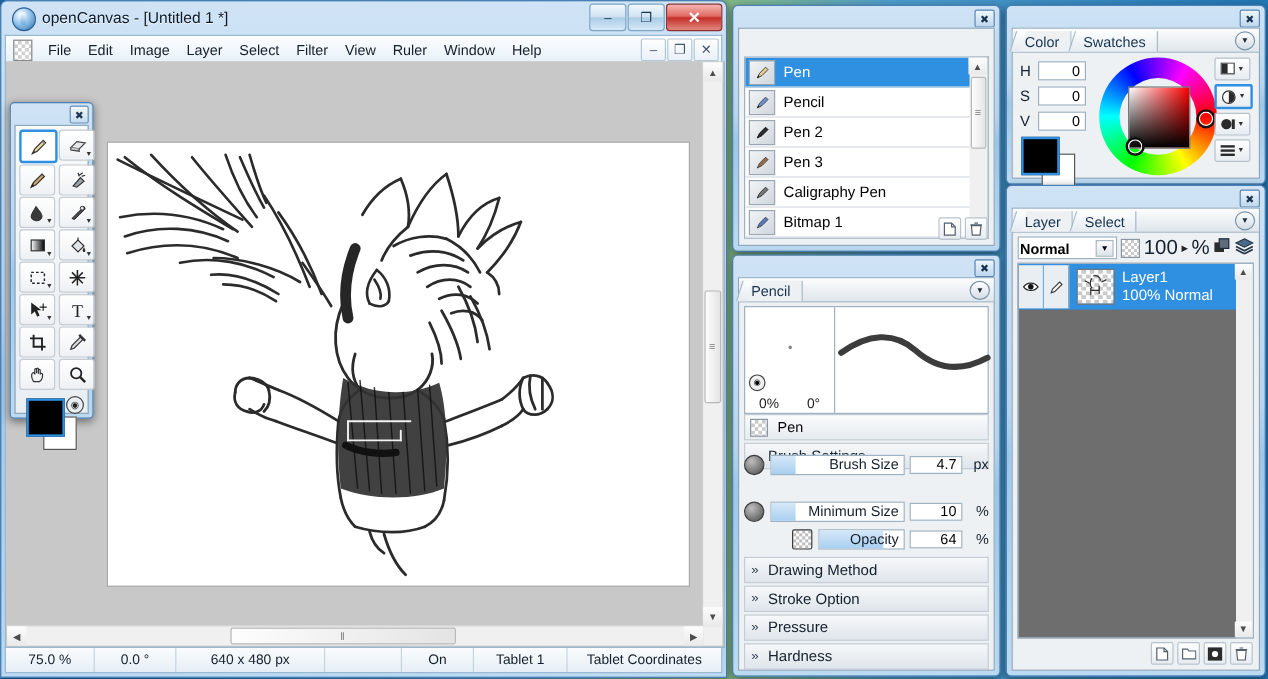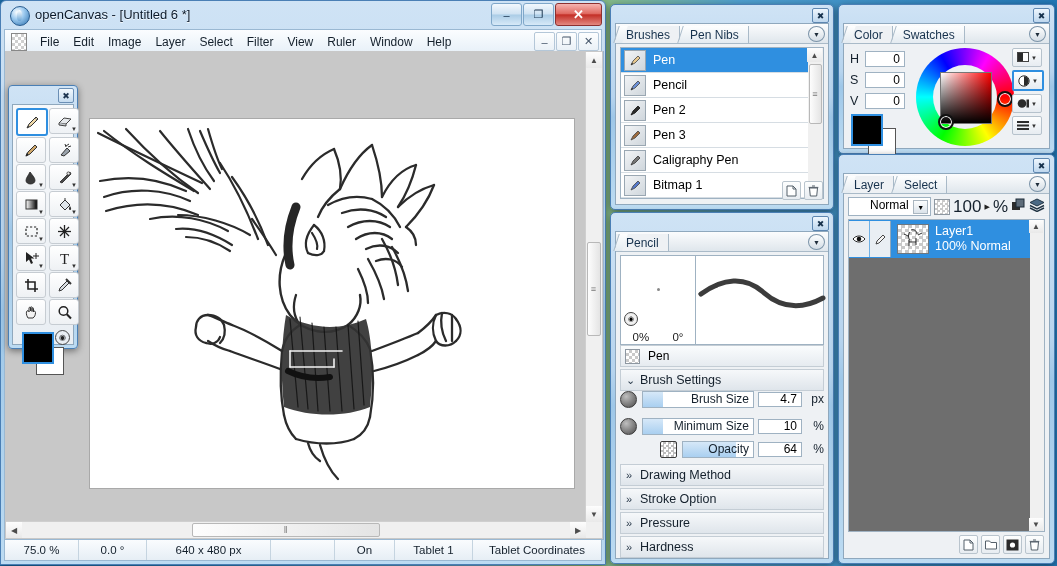--- a/index.html
+++ b/index.html
@@ -217,41 +217,41 @@
      linear-gradient(90deg,#fff 0%,#ff0000 100%);border:1px solid #777;}
   .marker{position:absolute;width:12px;height:12px;border-radius:50%;border:2px solid #111;background:transparent;box-shadow:0 0 0 1px #fff inset;}
   .cmodes{position:absolute;right:5px;top:24px;display:flex;flex-direction:column;gap:3px;}
   .cmode{width:28px;height:17px;border:1px solid #b6c2cc;border-radius:2px;
     background:linear-gradient(180deg,#fdfefe,#e7ecf1);display:flex;align-items:center;justify-content:center;gap:1px;}
   .cmode.sel{border:2px solid #2f8fe0;}
 
   
   #pLayer{left:838px;top:154px;width:215px;height:408px;}
   .lrow-top{position:absolute;left:4px;top:23px;right:4px;height:19px;display:flex;align-items:center;gap:3px;}
-  .lselect{flex:1;height:17px;background:#fff;border:1px solid #9fb2c2;display:flex;align-items:flex-start;padding-left:21px;font-size:12px;position:relative;}
+  .lselect{flex:1;height:17px;background:#fff;border:1px solid #9fb2c2;display:flex;align-items:flex-end;padding-left:1px;font-size:12px;position:relative;font-weight:bold;}
   .lselect .caret{position:absolute;right:2px;top:2px;width:13px;height:12px;background:linear-gradient(180deg,#fdfefe,#dbe3ea);border:1px solid #aab6c0;font-size:7px;display:flex;align-items:center;justify-content:center;}
   .lchk{width:14px;height:14px;background:repeating-conic-gradient(#c9c9c9 0% 25%,#fff 0% 50%) 0 0/5px 5px;border:1px solid #8d97a1;}
   .lop{font-size:17px;color:#14202c;}
   .llist{position:absolute;left:4px;top:45px;right:4px;bottom:26px;background:#6e6e6e;border:1px solid #9fb2c2;overflow:hidden;}
   .lyr{height:38px;display:flex;align-items:center;background:#2f8fe0;color:#fff;}
   .lvis{width:20px;height:36px;border-right:1px solid #6fb0e4;display:flex;align-items:center;justify-content:center;background:#e9eef3;color:#222;}
   .llock{width:20px;height:36px;border-right:1px solid #8fa8bd;display:flex;align-items:center;justify-content:center;background:#e9eef3;color:#222;}
   .lthumb{width:30px;height:28px;margin:0 6px;background:repeating-conic-gradient(#c9c9c9 0% 25%,#fff 0% 50%) 0 0/7px 7px;border:1px solid #6d7780;}
   .lname{font-size:12.5px;line-height:15px;}
   .lscroll{position:absolute;right:4px;top:45px;width:14px;bottom:26px;background:#f0f0f0;border:1px solid #9fb2c2;border-left:none;}
   .lbtns{position:absolute;right:5px;bottom:4px;display:flex;gap:3px;}
 </style>
 </head>
 <body>
 
 <div class="abs winframe" id="mainwin">
 
   <div class="titlebar">
     <div class="app-icon"></div>
-    <div class="title-text">openCanvas - [Untitled 6 *]</div>
+    <div class="title-text">openCanvas - [Untitled 1 *]</div>
     <div class="wbtns">
       <div class="wbtn">–</div>
       <div class="wbtn">❐</div>
       <div class="wbtn close">✕</div>
     </div>
   </div>
 
   <div class="menubar">
     <div class="doc-icon"></div>
     <div class="menuitem">File</div>
@@ -557,25 +557,20 @@
       <div class="sw-swap">◉</div>
     </div>
   </div>
 </div>
 
 <div class="abs winframe panel" id="pBrushes">
   <div class="p-title">
     <div class="p-close">✖</div>
   </div>
   <div class="p-body">
-    <div class="tabrow">
-      <div class="tab act">Brushes</div>
-      <div class="tab">Pen Nibs</div>
-      <div class="tabmenu">▼</div>
-    </div>
 
     <div class="blist">
       <div class="brow sel">
         <div class="bico">
           <svg width="13" height="13" viewBox="0 0 13 13">
               <path d="M2 11 L4 7 L9 2 L11 4 L6 9 Z" fill="#e8c98f" stroke="#444" stroke-width="0.8"></path>
               <path d="M2 11 L4 10 L3 8.5 Z" fill="#222"></path>
             </svg>
         </div>
         <div class="blabel">Pen</div>
@@ -675,21 +670,21 @@
     <div class="penrow">
       <div class="pen-sq"></div>
       <span>Pen</span>
     </div>
 
     <div class="sechdr" style="top:137px;">
       <span class="chev">⌄</span>
       <span>Brush Settings</span>
     </div>
 
-    <div class="slrow" style="top:156px;">
+    <div class="slrow" style="top:144px;">
       <div class="sl-ico"></div>
       <div class="sl-track">
         <div class="sl-fill" style="width:18%;"></div>
         <span class="sl-name">Brush Size</span>
       </div>
       <div class="sl-num">4.7</div>
       <div class="sl-unit">px</div>
     </div>
 
     <div class="slrow" style="top:183px;">

